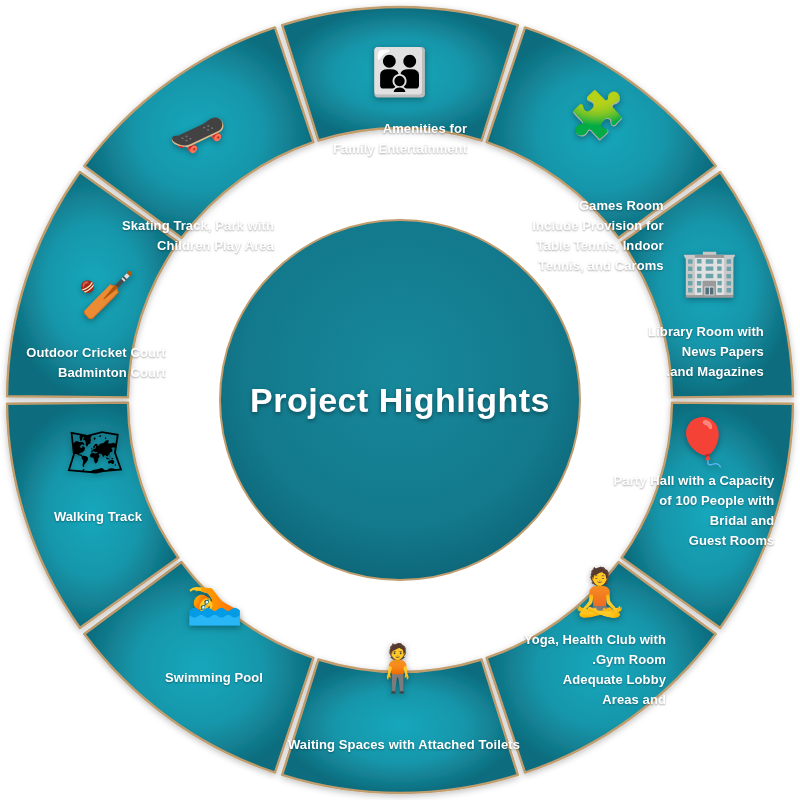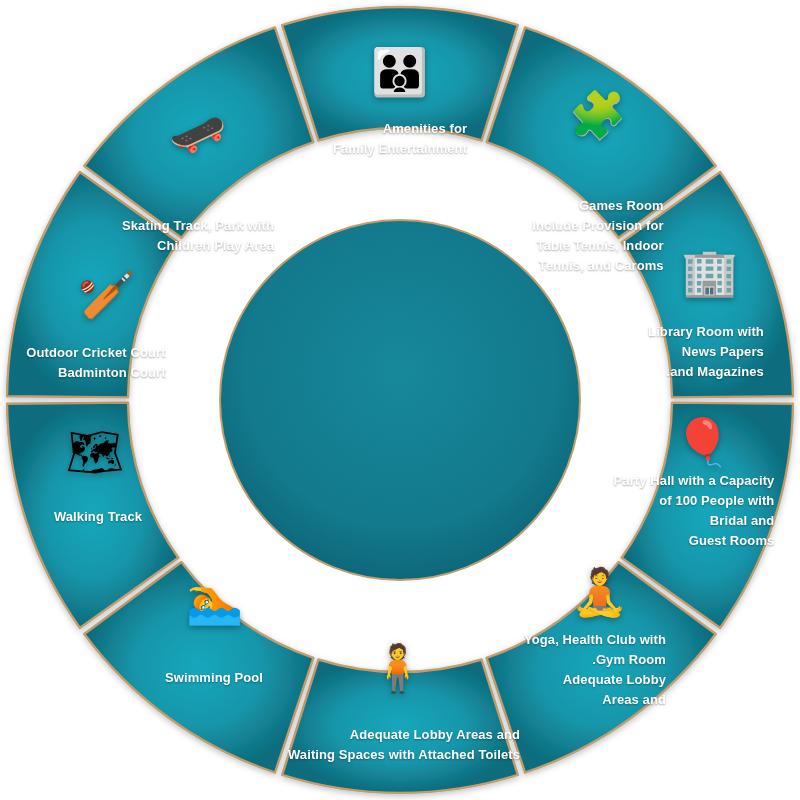--- a/index.html
+++ b/index.html
@@ -71,20 +71,21 @@
         <path d="M 517.8502501549568 774.9137481320391 A 393 393 0 0 1 282.1497498450433 774.9137481320392 L 318.43443246272716 659.4822887834979 A 272 272 0 0 0 481.5655675372729 659.4822887834978 Z" fill="url(#segGrad)" stroke="#C29E6E" stroke-width="2.4" stroke-linejoin="round" filter="url(#softShadow)"></path>
         <path d="M 274.9740831329915 772.5822326836908 A 393 393 0 0 1 84.28837279959396 634.0409546435662 L 181.49220712847213 561.9825436718829 A 272 272 0 0 0 313.4680677154547 657.8686190584323 Z" fill="url(#segGrad)" stroke="#C29E6E" stroke-width="2.4" stroke-linejoin="round" filter="url(#softShadow)"></path>
         <path d="M 79.85356687960456 627.9369679544943 A 393 393 0 0 1 7.018106701163788 403.7724712407234 L 128.0125318644187 402.610972461773 A 272 272 0 0 0 178.42282491412834 557.7579014850444 Z" fill="url(#segGrad)" stroke="#C29E6E" stroke-width="2.4" stroke-linejoin="round" filter="url(#softShadow)"></path>
         <path d="M 7.018106701163788 396.22752875927665 A 393 393 0 0 1 79.8535668796045 172.06303204550576 L 178.42282491412828 242.24209851495564 A 272 272 0 0 0 128.0125318644187 397.38902753822714 Z" fill="url(#segGrad)" stroke="#C29E6E" stroke-width="2.4" stroke-linejoin="round" filter="url(#softShadow)"></path>
         <path d="M 84.28837279959384 165.95904535643388 A 393 393 0 0 1 274.97408313299127 27.417767316309323 L 313.4680677154545 142.13138094156778 A 272 272 0 0 0 181.49220712847207 238.01745632811708 Z" fill="url(#segGrad)" stroke="#C29E6E" stroke-width="2.4" stroke-linejoin="round" filter="url(#softShadow)"></path>
       </g>
 
     <circle cx="400" cy="400" r="180" fill="url(#coreGrad)" stroke="#C29E6E" stroke-width="2"></circle>
   </svg>
 
+  <div class="center-title">Project Highlights</div>
 
   <div id="overlays">
       <div class="seg-icon" style="left: 400px; top: 72px;">👪</div>
       <div class="seg-label" style="left: 400px; top: 139px;">
         <div>Amenities for</div>
         <div>Family Entertainment</div>
       </div>
       <div class="seg-icon" style="left: 598px; top: 115px;">🧩</div>
       <div class="seg-label" style="left: 598px; top: 200px; margin-top: 36px;">
         <div>Games Room</div>
@@ -107,21 +108,20 @@
       </div>
       <div class="seg-icon" style="left: 600px; top: 592px;">🧘</div>
       <div class="seg-label" style="left: 595px; top: 670px;">
         <div>Yoga, Health Club with</div>
         <div>.Gym Room</div>
         <div>Adequate Lobby</div>
         <div>Areas and</div>
       </div>
       <div class="seg-icon" style="left: 398px; top: 668px;">🧍</div>
       <div class="seg-label" style="left: 404px; top: 745px;">
-        <div>Adequate Lobby Areas and</div>
         <div>Waiting Spaces with Attached Toilets</div>
       </div>
       <div class="seg-icon" style="left: 215px; top: 600px;">🏊</div>
       <div class="seg-label" style="left: 214px; top: 678px;">
         <div>Swimming Pool</div>
       </div>
       <div class="seg-icon" style="left: 95px; top: 452px;">🗺</div>
       <div class="seg-label" style="left: 98px; top: 517px;">
         <div>Walking Track</div>
       </div>

